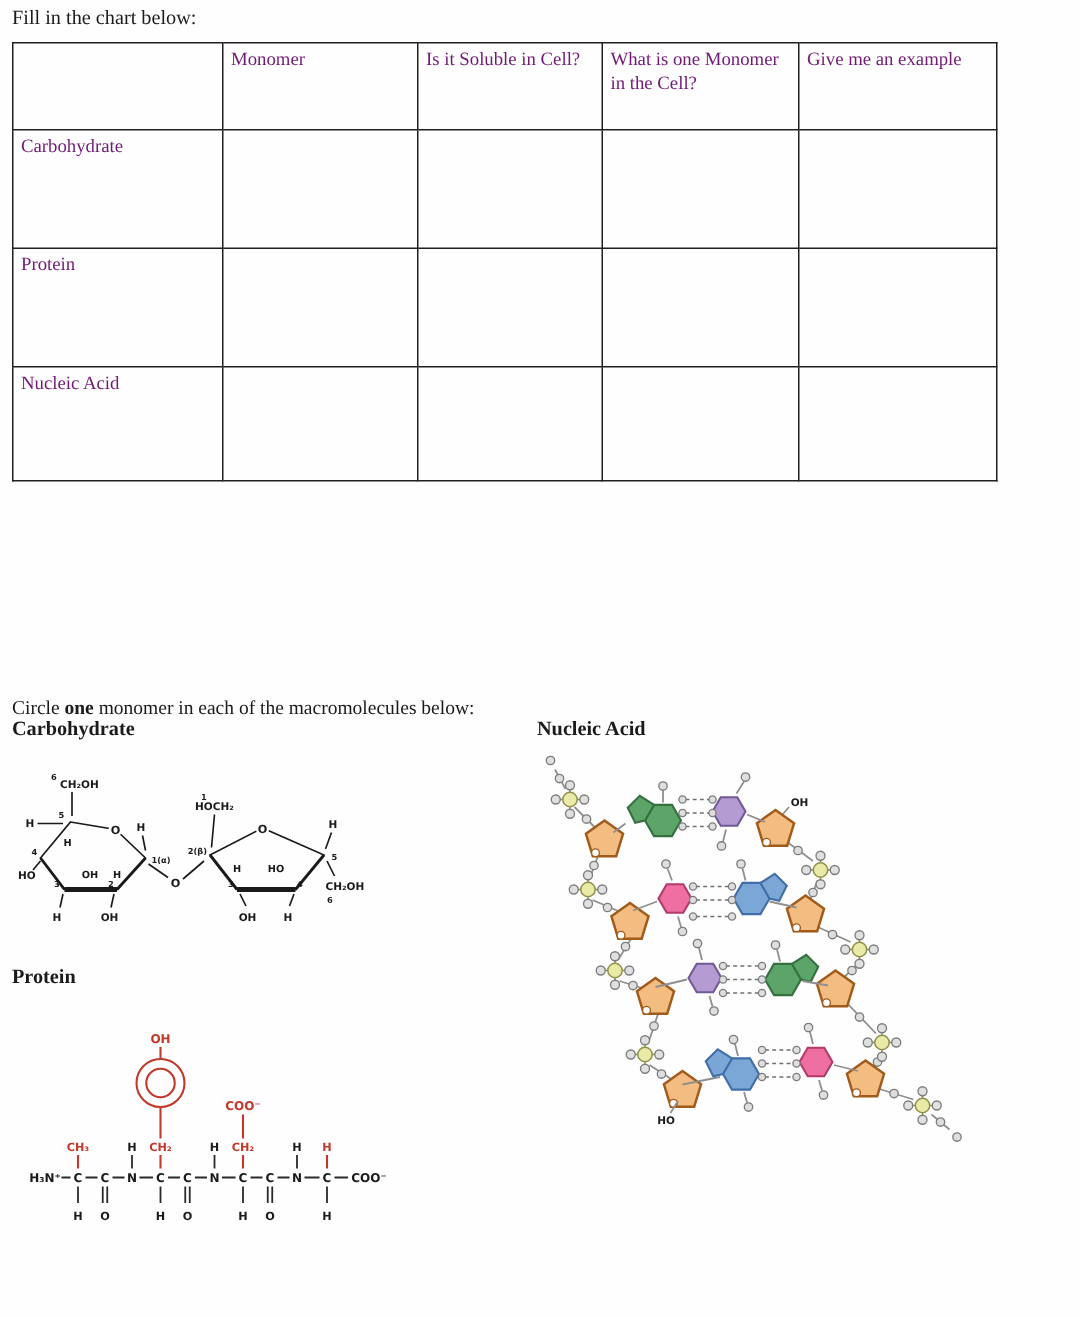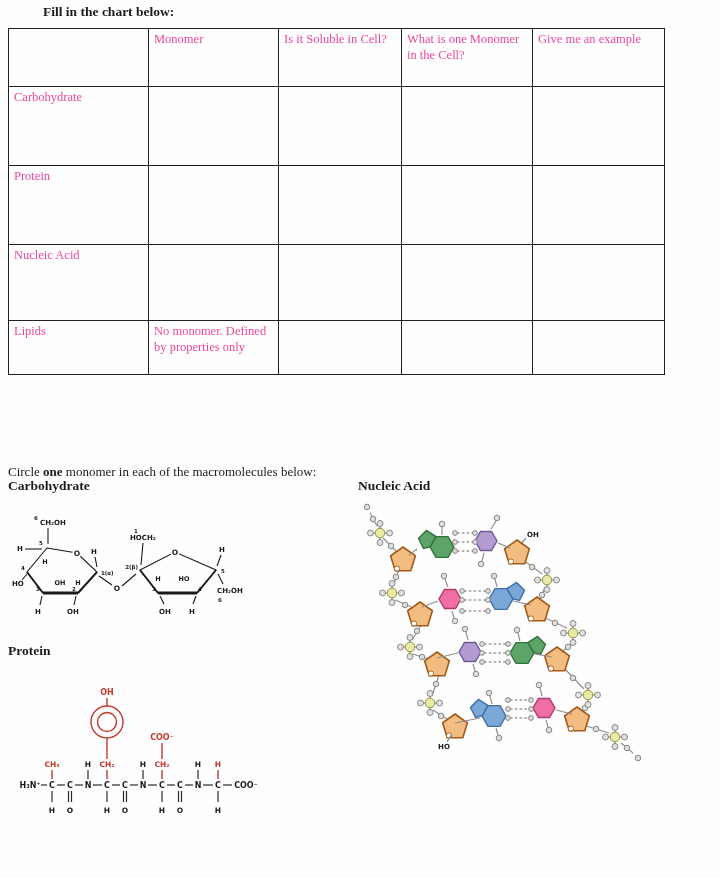--- a/index.html
+++ b/index.html
@@ -1,27 +1,27 @@
 <!DOCTYPE html>
 <html><head>
 <meta charset="utf-8">
 <style>
   html,body{margin:0;padding:0;background:#ffffff;}
   .page{
     position:relative;width:720px;height:878px;background:#fffefe;
     font-family:"Liberation Serif","DejaVu Serif",serif;color:#1b1b1b;overflow:hidden;
   }
-  .title{position:absolute;left:8px;top:4px;font-size:13.5px;font-weight:700;margin-left:35px;}
+  .title{position:absolute;left:8px;top:4px;font-size:13.5px;font-weight:400;}
   table.chart{
     position:absolute;left:8px;top:28px;border-collapse:collapse;table-layout:fixed;width:656px;
   }
   table.chart td,table.chart th{
     border:1.6px solid #1f1f1f;vertical-align:top;text-align:left;
     font-size:12.5px;font-weight:400;padding:3px 5px 0 5px;line-height:1.25;
-    font-family:"Liberation Serif","DejaVu Serif",serif;color:#ec4899;
+    font-family:"Liberation Serif","DejaVu Serif",serif;color:#701a75;
   }
   .instruction{position:absolute;left:8px;top:464px;font-size:13px;}
   .instruction b{font-weight:700;}
   .subhead{position:absolute;font-size:13.5px;font-weight:700;}
   #carb-head{left:8px;top:478px;}
   #nuc-head{left:358px;top:478px;}
   #prot-head{left:8px;top:643px;}
   svg text{font-family:"DejaVu Sans","Liberation Sans",sans-serif;font-weight:700;fill:#1a1a1a;}
   svg .red{fill:#c0392b;}
   .chem{stroke:#1a1a1a;stroke-width:1.1;fill:none;}
@@ -66,27 +66,20 @@
     <tr style="height:79px">
       <td>Protein</td>
       <td></td>
       <td></td>
       <td></td>
       <td></td>
     </tr>
     <tr style="height:76px">
       <td>Nucleic Acid</td>
       <td></td>
-      <td></td>
-      <td></td>
-      <td></td>
-    </tr>
-    <tr style="height:54px">
-      <td>Lipids</td>
-      <td>No monomer. Defined by properties only</td>
       <td></td>
       <td></td>
       <td></td>
     </tr>
   </tbody>
     </table>
 
   <div class="instruction"><span>Circle </span><b>one</b><span> monomer in each of the macromolecules below:</span></div>
 
   <div class="subhead" id="carb-head">Carbohydrate</div>

